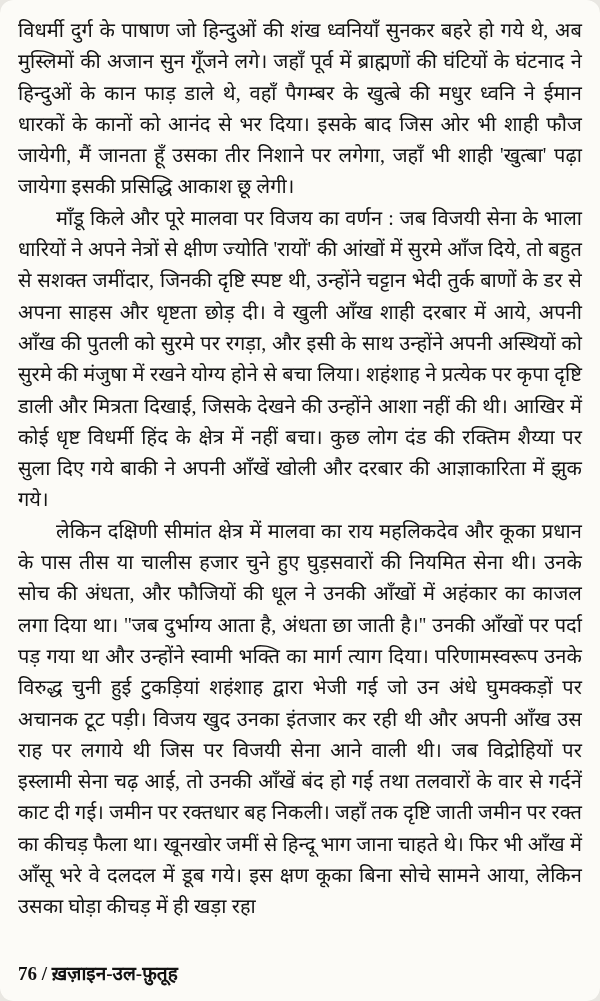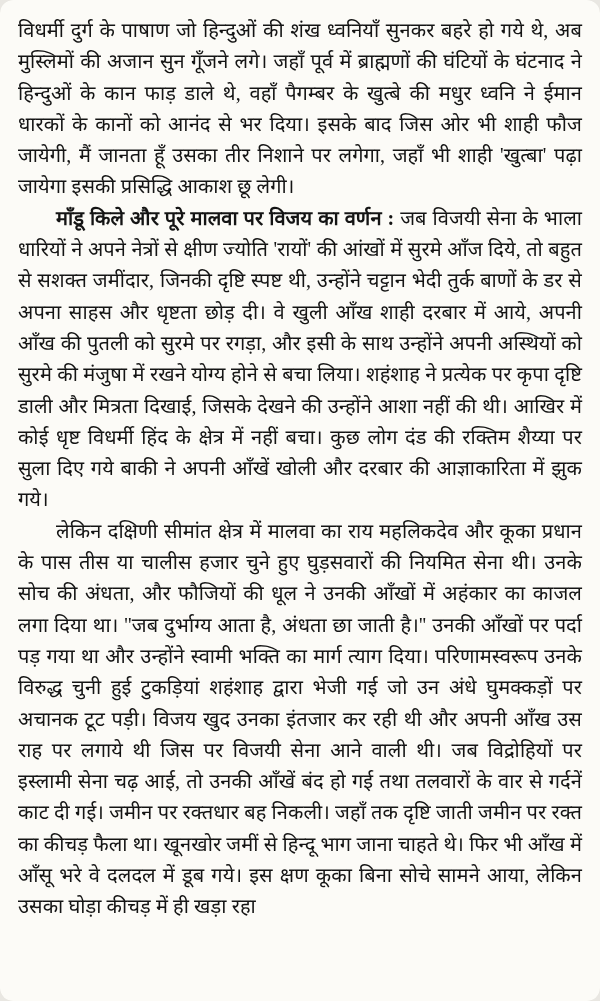--- a/index.html
+++ b/index.html
@@ -19,21 +19,21 @@
   .content {
     padding: 15px 18px 0 18px;
     text-align: justify;
     text-justify: inter-word;
     font-size: 20px;
     line-height: 31.3px;
     letter-spacing: 0.1px;
   }
   .para { margin: 0; }
   .para.indent { text-indent: 38px; }
-  .lead { font-weight: 700; margin-top: 19px; }
+  .lead { font-weight: 400; margin-top: 19px; }
   .footer {
     position: absolute;
     left: 18px;
     bottom: 15px;
     font-size: 19px;
     font-weight: 700;
     color: #111;
   }
 </style>
 </head>
@@ -43,13 +43,14 @@
   <div class="content">
 
     <p class="para"><span>विधर्मी दुर्ग के पाषाण जो हिन्दुओं की शंख ध्वनियाँ सुनकर बहरे हो गये थे, अब मुस्लिमों की अजान सुन गूँजने लगे। जहाँ पूर्व में ब्राह्मणों की घंटियों के घंटनाद ने हिन्दुओं के कान फाड़ डाले थे, वहाँ पैगम्बर के खुत्बे की मधुर ध्वनि ने ईमान धारकों के कानों को आनंद से भर दिया। इसके बाद जिस ओर भी शाही फौज जायेगी, मैं जानता हूँ उसका तीर निशाने पर लगेगा, जहाँ भी शाही 'खुत्बा' पढ़ा जायेगा इसकी प्रसिद्धि आकाश छू लेगी।</span></p>
 
     <p class="para indent"><span class="lead">माँडू किले और पूरे मालवा पर विजय का वर्णन :</span> <span>जब विजयी सेना के भाला धारियों ने अपने नेत्रों से क्षीण ज्योति 'रायों' की आंखों में सुरमे आँज दिये, तो बहुत से सशक्त जमींदार, जिनकी दृष्टि स्पष्ट थी, उन्होंने चट्टान भेदी तुर्क बाणों के डर से अपना साहस और धृष्टता छोड़ दी। वे खुली आँख शाही दरबार में आये, अपनी आँख की पुतली को सुरमे पर रगड़ा, और इसी के साथ उन्होंने अपनी अस्थियों को सुरमे की मंजुषा में रखने योग्य होने से बचा लिया। शहंशाह ने प्रत्येक पर कृपा दृष्टि डाली और मित्रता दिखाई, जिसके देखने की उन्होंने आशा नहीं की थी। आखिर में कोई धृष्ट विधर्मी हिंद के क्षेत्र में नहीं बचा। कुछ लोग दंड की रक्तिम शैय्या पर सुला दिए गये बाकी ने अपनी आँखें खोली और दरबार की आज्ञाकारिता में झुक गये।</span></p>
 
     <p class="para indent"><span>लेकिन दक्षिणी सीमांत क्षेत्र में मालवा का राय महलिकदेव और कूका प्रधान के पास तीस या चालीस हजार चुने हुए घुड़सवारों की नियमित सेना थी। उनके सोच की अंधता, और फौजियों की धूल ने उनकी आँखों में अहंकार का काजल लगा दिया था। ''जब दुर्भाग्य आता है, अंधता छा जाती है।'' उनकी आँखों पर पर्दा पड़ गया था और उन्होंने स्वामी भक्ति का मार्ग त्याग दिया। परिणामस्वरूप उनके विरुद्ध चुनी हुई टुकड़ियां शहंशाह द्वारा भेजी गई जो उन अंधे घुमक्कड़ों पर अचानक टूट पड़ी। विजय खुद उनका इंतजार कर रही थी और अपनी आँख उस राह पर लगाये थी जिस पर विजयी सेना आने वाली थी। जब विद्रोहियों पर इस्लामी सेना चढ़ आई, तो उनकी आँखें बंद हो गई तथा तलवारों के वार से गर्दनें काट दी गई। जमीन पर रक्तधार बह निकली। जहाँ तक दृष्टि जाती जमीन पर रक्त का कीचड़ फैला था। खूनखोर जमीं से हिन्दू भाग जाना चाहते थे। फिर भी आँख में आँसू भरे वे दलदल में डूब गये। इस क्षण कूका बिना सोचे सामने आया, लेकिन उसका घोड़ा कीचड़ में ही खड़ा रहा</span></p>
 
   </div>
 
+  <div class="footer"><span>76 / ख़ज़ाइन-उल-फ़ुतूह</span></div>
 </div>
 
 </body></html>

